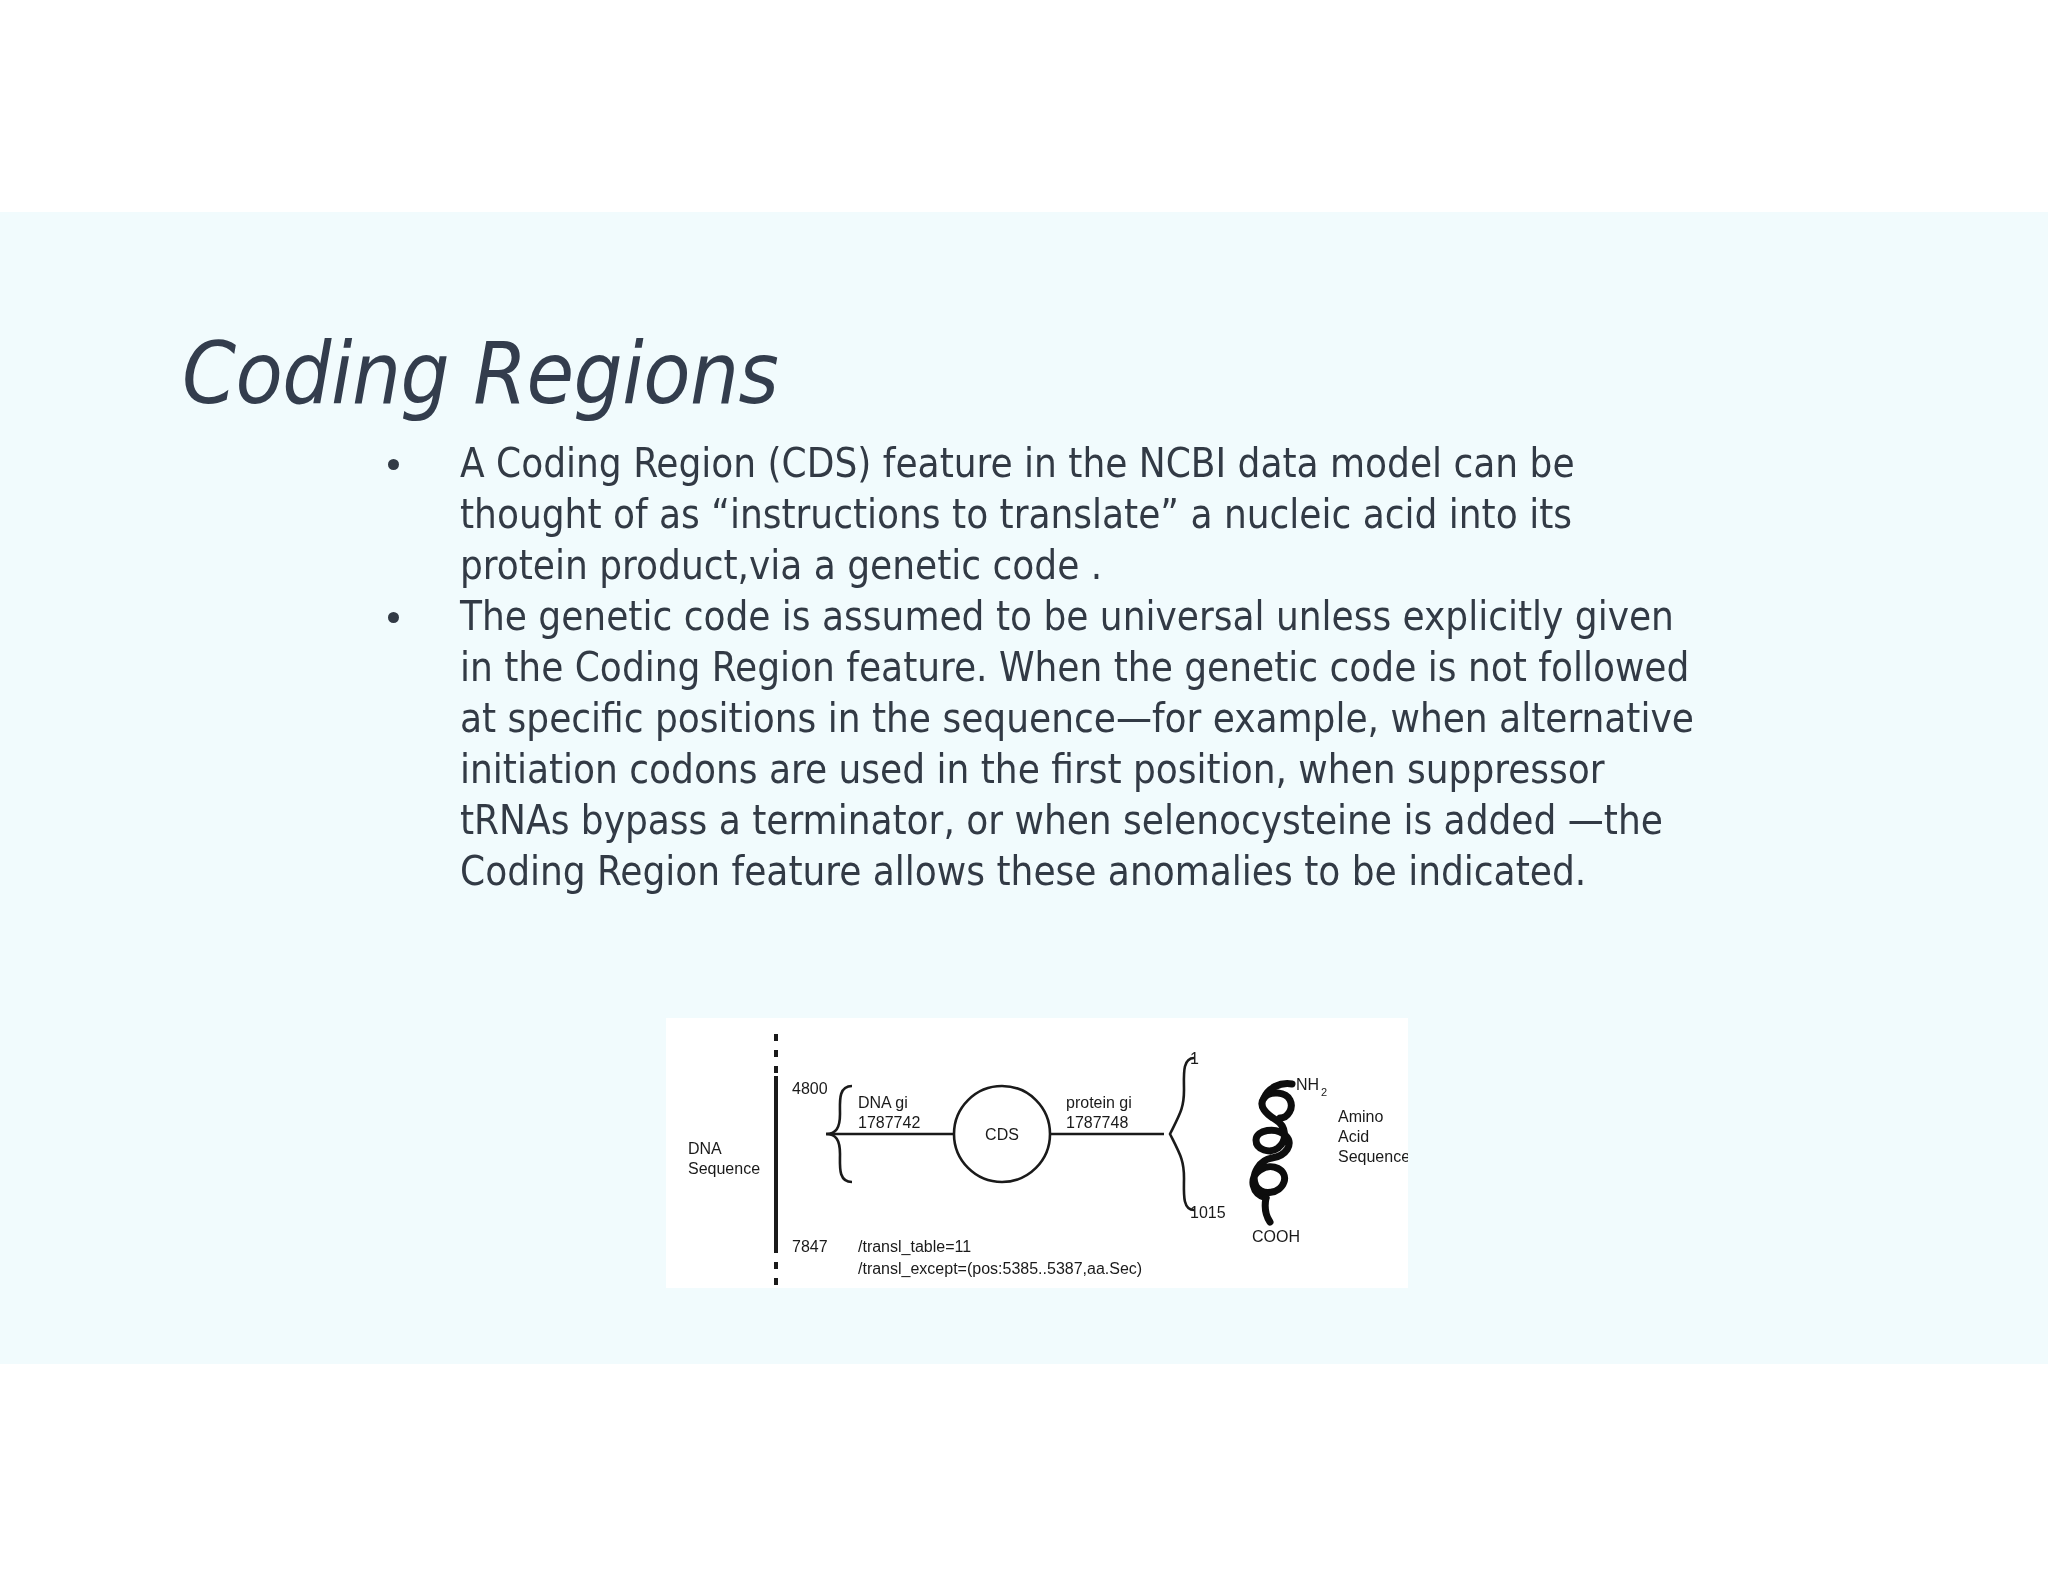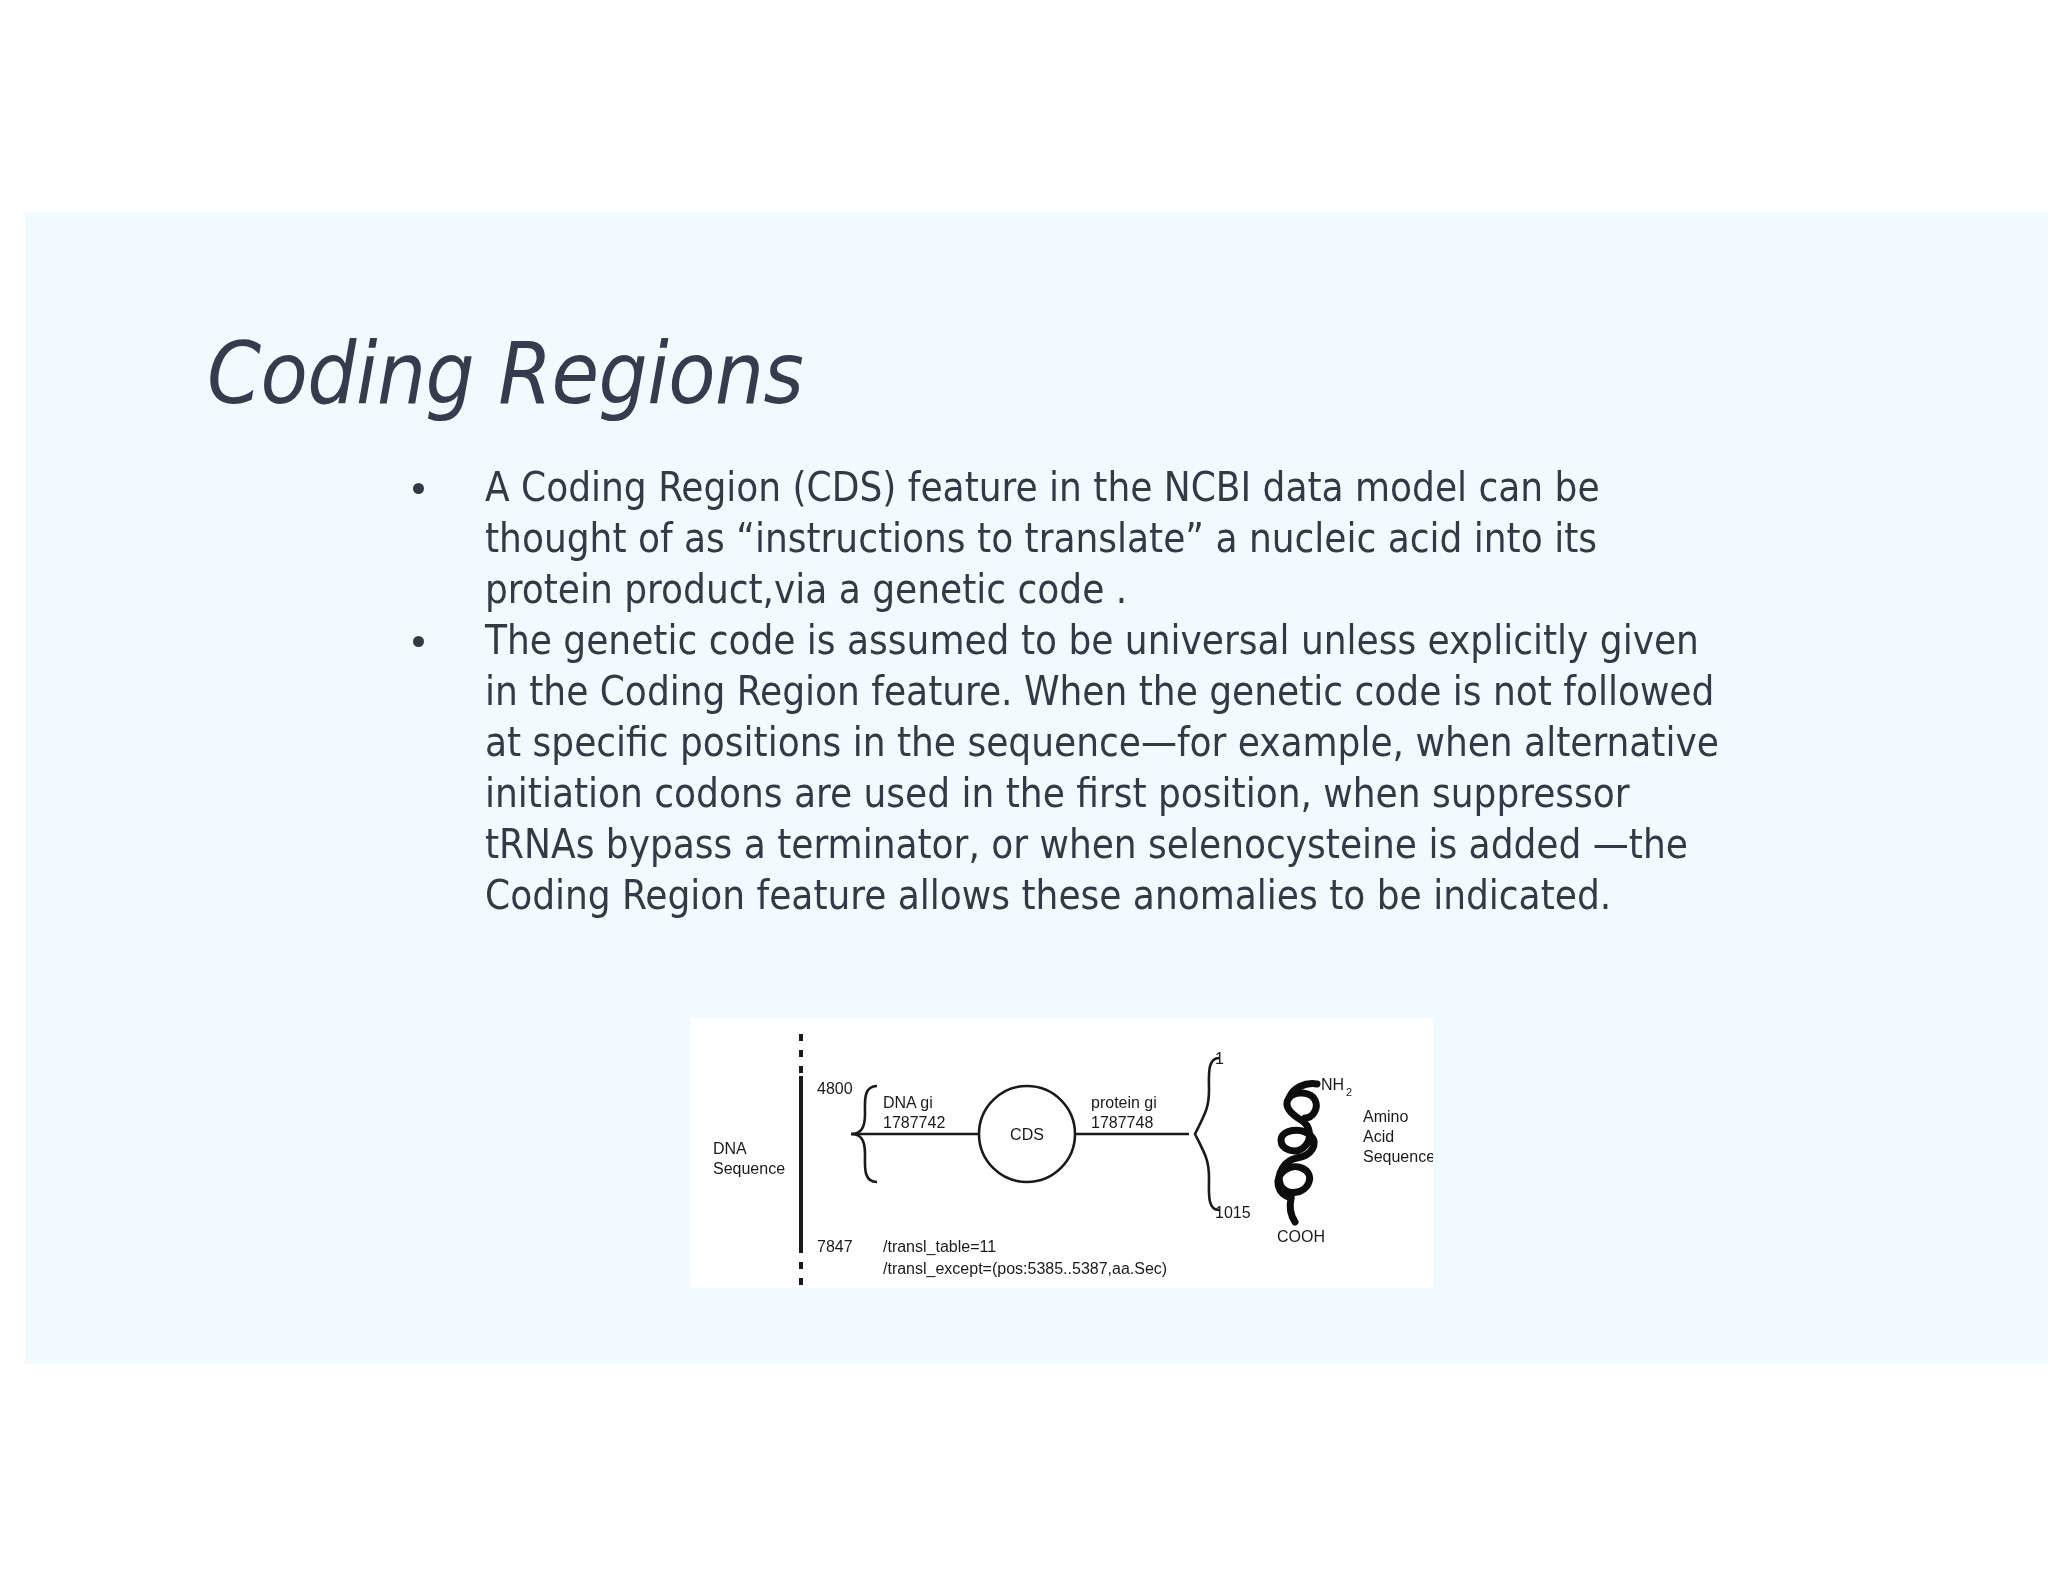--- a/index.html
+++ b/index.html
@@ -12,21 +12,20 @@
     height: 1582px;
     font-family: "DejaVu Sans", sans-serif;
     overflow: hidden;
   }
 
   #stage {
     position: relative;
     width: 2008px;
     height: 1582px;
     background: #ffffff;
-    margin-left: 25px;
   }
 
   
   #slide {
     position: absolute;
     left: 0;
     top: 212px;
     width: 2048px;
     height: 1152px;
     background: #f1fbfd;
@@ -44,21 +43,21 @@
     line-height: 1;
     letter-spacing: -0.5px;
     color: #333d4d;
     white-space: nowrap;
   }
 
   
   #body-block {
     position: absolute;
     left: 370px;
-    top: 462px;
+    top: 438px;
     width: 1330px;
     font-family: "DejaVu Sans Condensed", "Liberation Sans Narrow", "Liberation Sans", sans-serif;
     font-size: 40px;
     line-height: 51px;
     color: #323a45;
   }
 
   .bullet-row {
     position: relative;
     padding-left: 90px;

